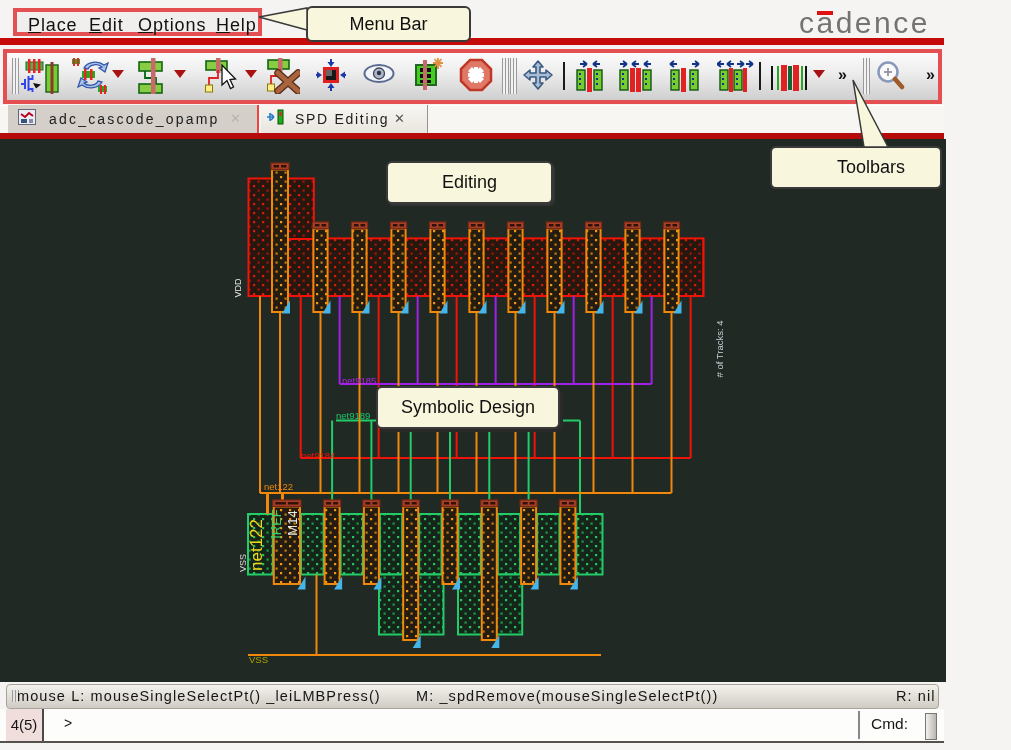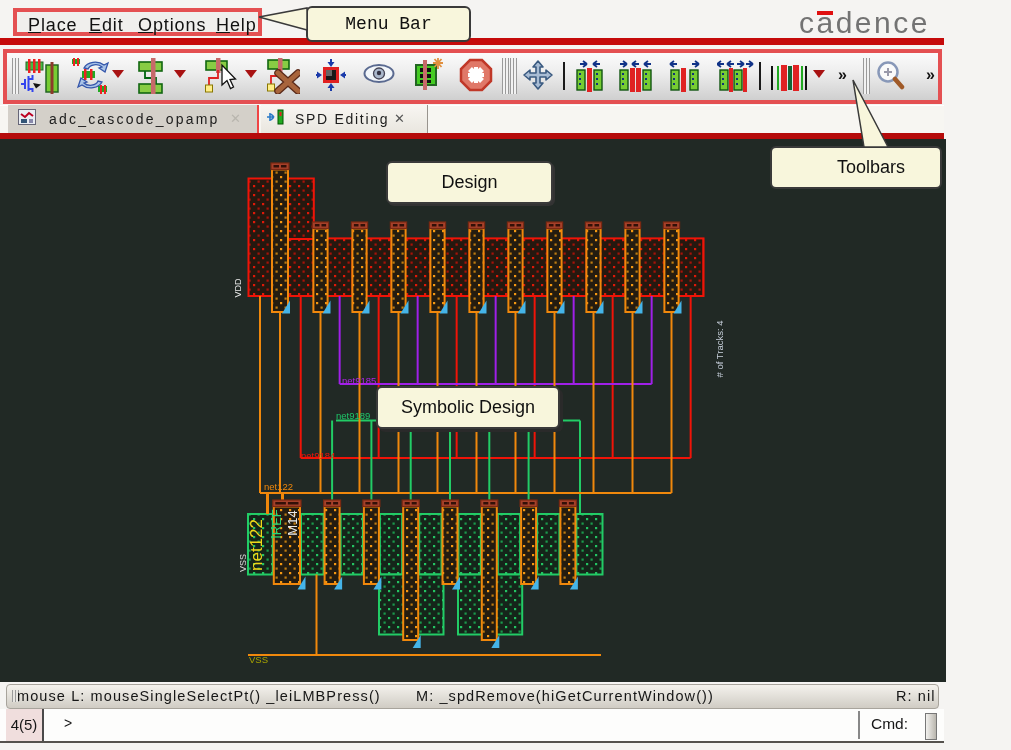--- a/index.html
+++ b/index.html
@@ -418,35 +418,35 @@
     <text x="336" y="280" fill="#1ec86a" font-size="9.5" font-family="Liberation Sans,sans-serif">net9189</text>
     <text x="301" y="319.5" fill="#f01408" font-size="9.5" font-family="Liberation Sans,sans-serif">net9184</text>
     <text x="0" y="0" transform="translate(262,406) rotate(-90)" fill="#f0d818" font-size="17" font-family="Liberation Sans,sans-serif" text-anchor="middle">net122</text>
     <text x="0" y="0" transform="translate(281,385) rotate(-90)" fill="#28d878" font-size="13" font-family="Liberation Sans,sans-serif" text-anchor="middle">IREF</text>
     <text x="0" y="0" transform="translate(297,384) rotate(-90)" fill="#e8e8e8" font-size="13" font-family="Liberation Sans,sans-serif" text-anchor="middle">M14</text>
     <text x="0" y="0" transform="translate(246,424) rotate(-90)" fill="#d8d8d8" font-size="9" font-family="Liberation Sans,sans-serif" text-anchor="middle">VSS</text>
     <text x="249" y="524" fill="#a8a400" font-size="9.5" font-family="Liberation Sans,sans-serif">VSS</text>
     <text x="0" y="0" transform="translate(723,210) rotate(-90)" fill="#c8d0dc" font-size="9.5" font-family="Liberation Sans,sans-serif" text-anchor="middle"># of Tracks: 4</text>
   </svg>
 
-<div class="callout" style="left:306px;top:6px;width:161px;height:32px;line-height:32px;font-family:Liberation Mono, monospace;">Menu Bar</div>
+<div class="callout" style="left:306px;top:6px;width:161px;height:32px;line-height:32px;">Menu Bar</div>
 <svg class="abs" style="left:250px;top:2px;z-index:31" width="60" height="36">
     <polygon points="9,15 57,6 57,28" fill="#f8f6dc" stroke="#3a3a3a" stroke-width="1.5"></polygon>
   </svg>
 <div class="callout" style="left:770px;top:146px;width:138px;height:39px;line-height:39px;padding-left:30px;">Toolbars</div>
 <svg class="abs" style="left:845px;top:76px;z-index:31" width="50" height="74">
     <polygon points="8,4 19,71 43,71" fill="#f8f6dc" stroke="#3a3a3a" stroke-width="1.5"></polygon>
   </svg>
-<div class="callout" style="left:386px;top:161px;width:163px;height:39px;line-height:39px;box-shadow:2px 2px 0 #333;">Design</div>
+<div class="callout" style="left:386px;top:161px;width:163px;height:39px;line-height:39px;box-shadow:2px 2px 0 #333;">Editing</div>
 <div class="callout" style="left:376px;top:386px;width:180px;height:39px;line-height:39px;box-shadow:3px 3px 0 #2a2a2a;">Symbolic Design</div>
 
 <div class="abs" id="srow1">
   <span class="abs" style="left:5px;top:5px;width:7px;height:12px;background:repeating-linear-gradient(90deg,#9a9a9a 0 1px,#e8e6e2 1px 3px);"></span>
   <span class="abs" style="left:10px;top:3px;">mouse L: mouseSingleSelectPt() _leiLMBPress()</span>
-  <span class="abs" style="left:409px;top:3px;">M: _spdRemove(hiGetCurrentWindow())</span>
+  <span class="abs" style="left:409px;top:3px;">M: _spdRemove(mouseSingleSelectPt())</span>
   <span class="abs" style="left:889px;top:3px;">R: nil</span>
 </div>
 <div class="abs" id="srow2">
   <span class="abs" id="fld1">4(5)</span>
   <span class="abs" style="left:64px;top:6px;font-size:14px;">&gt;</span>
   <span class="abs" style="left:858px;top:2px;width:1.5px;height:28px;background:#888;"></span>
   <span class="abs" style="left:871px;top:6px;font-size:15.5px;">Cmd:</span>
   <span class="abs" id="cmdbtn"></span>
 </div>
 <div class="grip" style="left: 12px;"></div>

